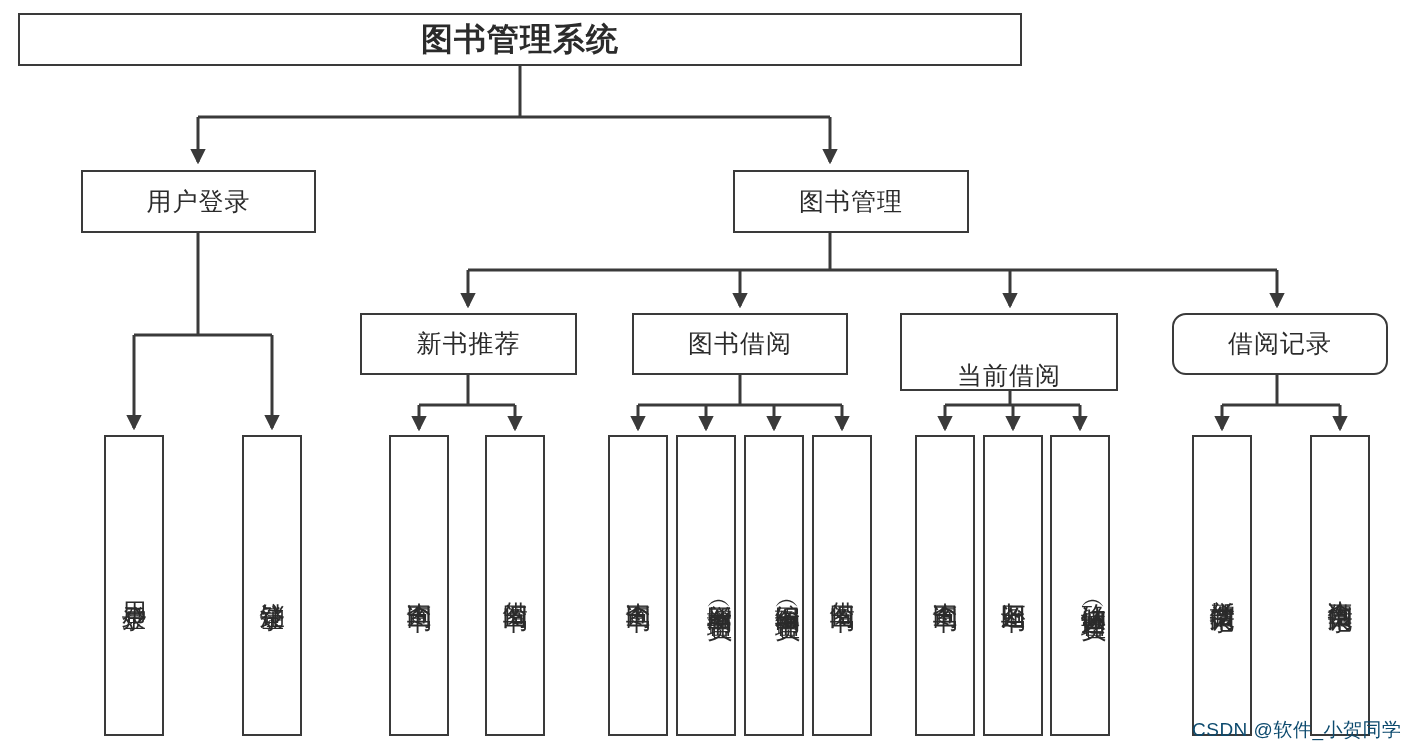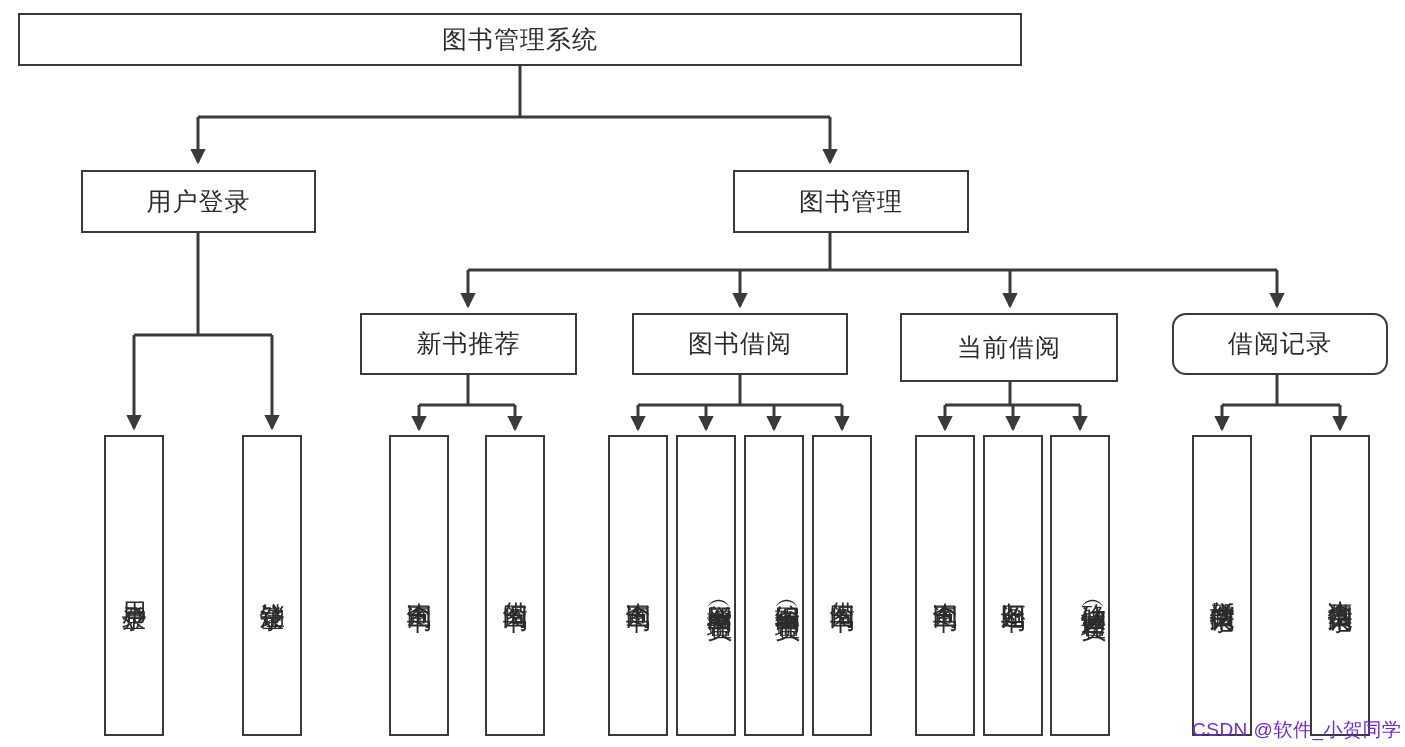--- a/index.html
+++ b/index.html
@@ -35,42 +35,43 @@
     justify-content: center;
     color: #2b2b2b;
   }
   .node-h {
     font-size: 25px;
     letter-spacing: 1px;
     line-height: 1.1;
     white-space: nowrap;
   }
   .node-root {
-    font-size: 25px;
+    font-size: 32px;
     letter-spacing: 1px;
+    font-weight: bold;
   }
   .node-v {
     writing-mode: vertical-rl;
     text-orientation: upright;
     font-size: 25px;
     line-height: 1.18;
     letter-spacing: 2px;
     align-items: flex-start;
     justify-content: center;
     padding-top: 14px;
     white-space: normal;
   }
   .node-v.center {
     align-items: center;
     padding-top: 0;
   }
   .watermark {
     position: absolute;
     font-size: 19px;
-    color: #6d28d9;
+    color: #0c4a6e;
     letter-spacing: 0.5px;
     white-space: nowrap;
     user-select: none;
   }
 </style>
 </head>
 <body>
 
 <div id="canvas">
 
@@ -137,21 +138,21 @@
   </div>
 
   <div class="node node-h" style="left:632px; top:313px; width:216px; height:62px;">
     <span>图书借阅</span>
   </div>
 
   <div class="node node-h" style="left:360px; top:313px; width:217px; height:62px;">
     <span>新书推荐</span>
   </div>
 
-  <div class="node node-h" style="left:900px; top:313px; width:218px; height:69px;">
+  <div class="node node-h" style="left:900px; top:313px; width:218px; height:78px;align-items:flex-end;">
     <span>当前借阅</span>
   </div>
 
   <div class="node node-h" style="left:1172px; top:313px; width:216px; height:62px;border-radius:14px;">
     <span>借阅记录</span>
   </div>
 
   <div class="node node-v center" style="left:104px; top:435px; width:60px; height:301px;">
     <span>用户登录</span>
   </div>

